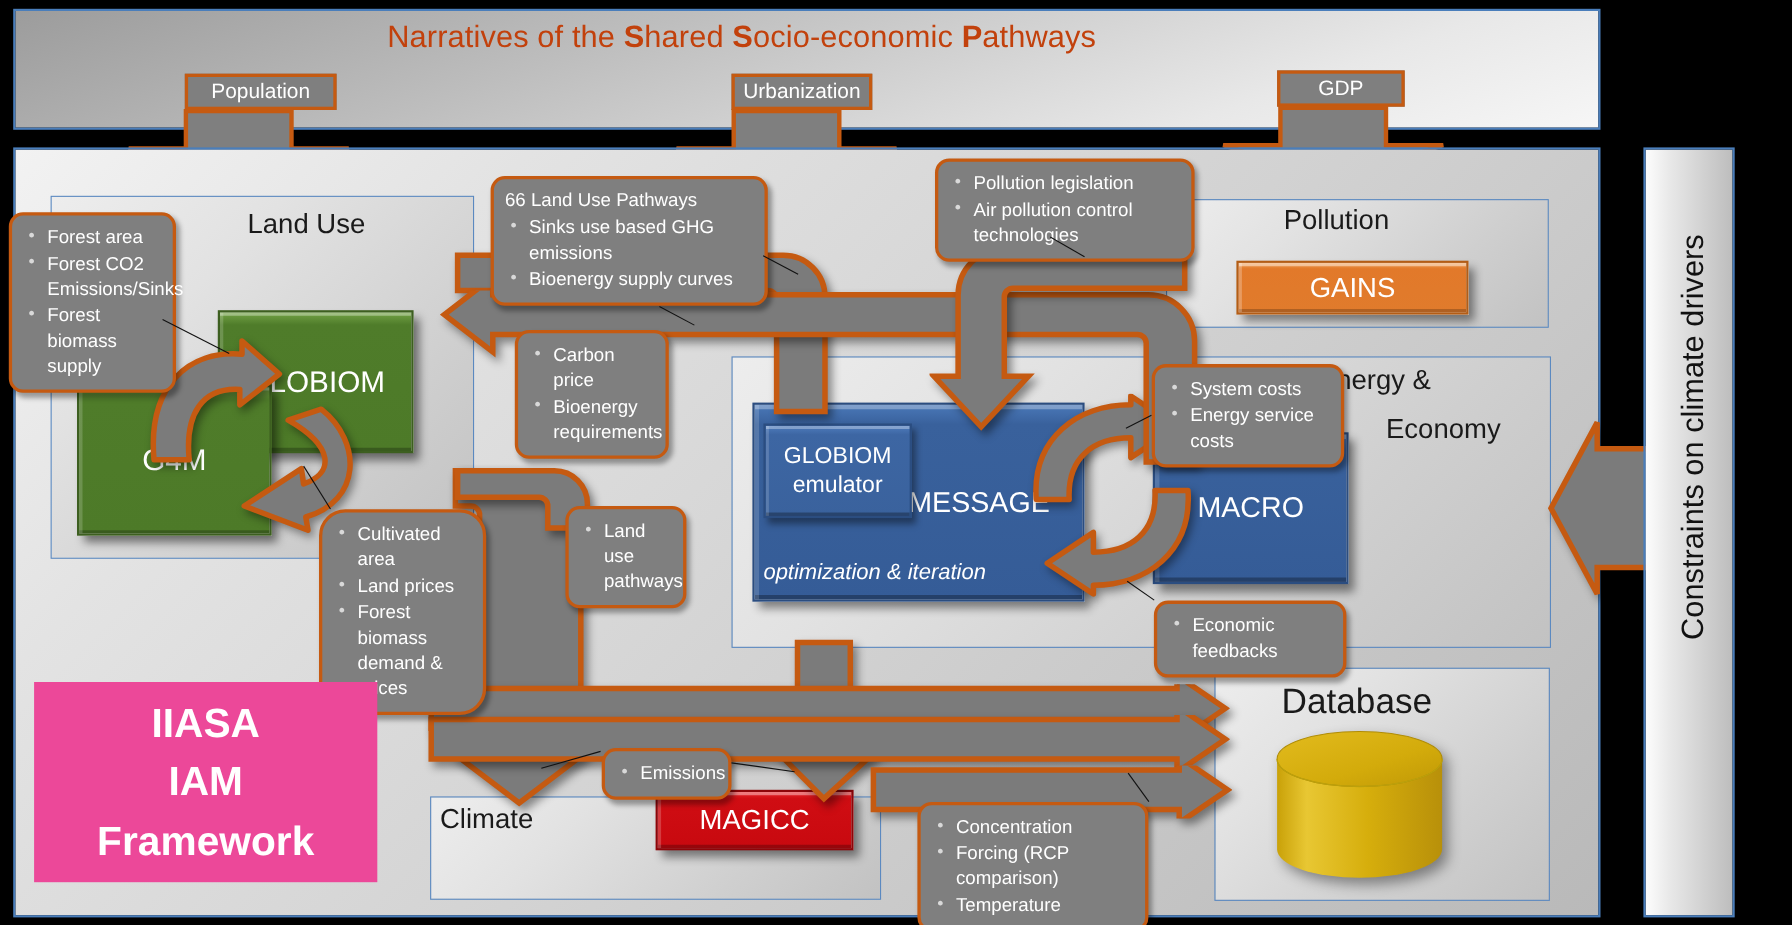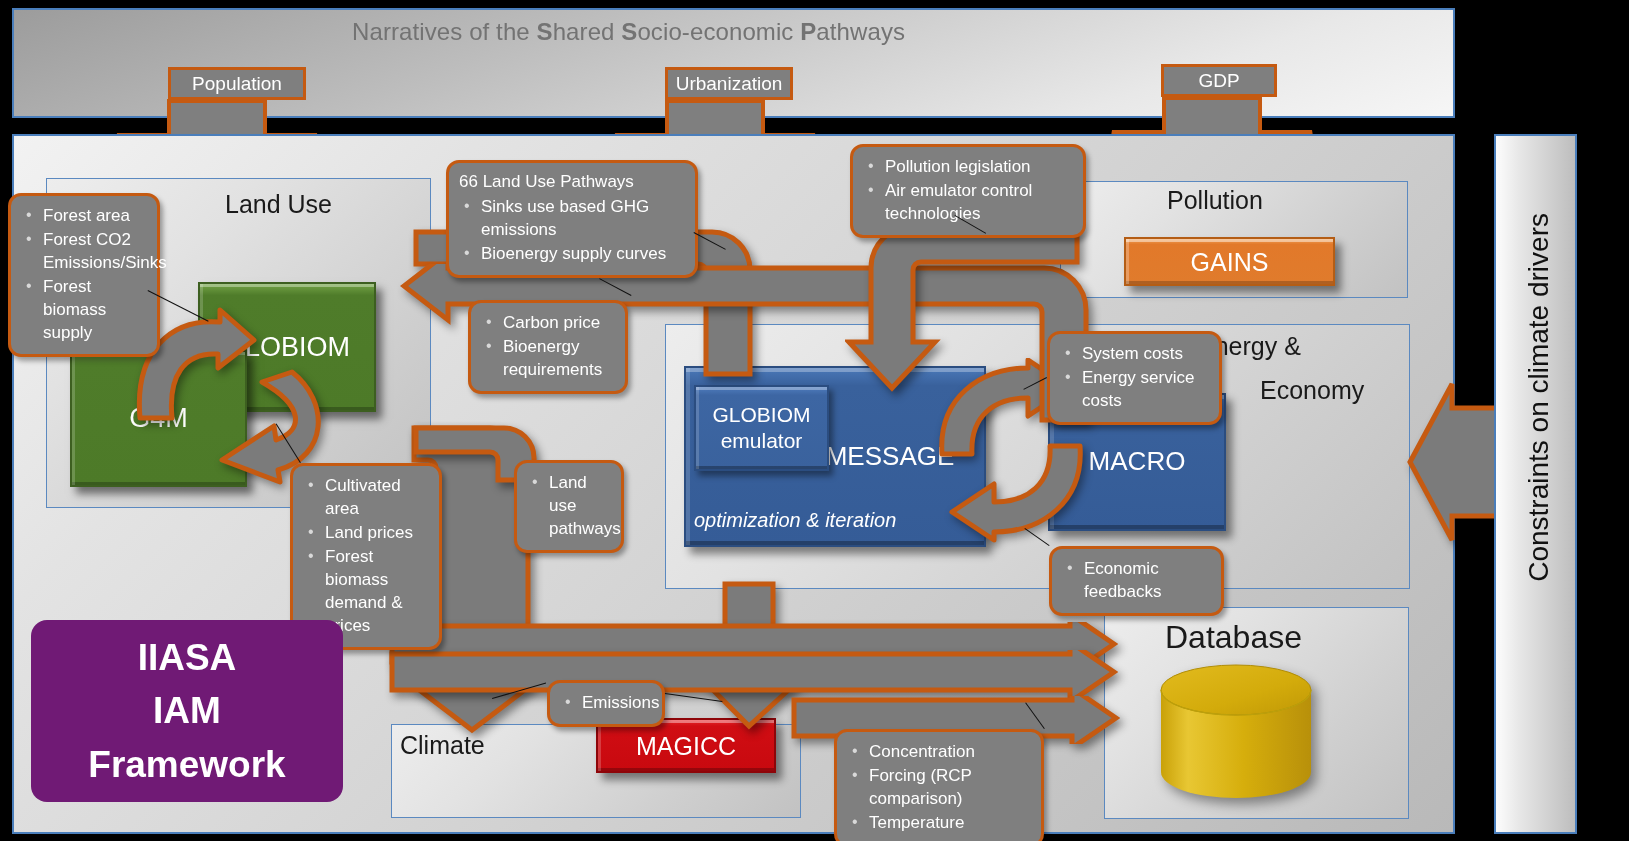--- a/index.html
+++ b/index.html
@@ -10,21 +10,21 @@
   
   .panel{position:absolute;box-sizing:border-box;
     border:2px solid #4a7ebb;
     background:linear-gradient(135deg,#f2f2f2 0%,#e3e3e3 22%,#d2d2d2 55%,#b9b9b9 100%);
   }
   .subpanel{position:absolute;box-sizing:border-box;
     border:1px solid #5b89c0;
     background:linear-gradient(135deg,#ededed 0%,#e2e2e2 30%,#cfcfcf 70%,#c2c2c2 100%);
   }
 
-  .title-main{position:absolute;color:#737373;font-size:24px;letter-spacing:.1px;white-space:nowrap;}
+  .title-main{position:absolute;color:#c2410c;font-size:28px;letter-spacing:.1px;white-space:nowrap;}
   .title-main b{font-weight:bold;}
 
   .sect-title{position:absolute;color:#1a1a1a;font-size:25px;white-space:nowrap;}
   .sect-title.plain{font-style:normal;}
 
   
   .driver{position:absolute;box-sizing:border-box;
     border:3px solid #c55a11;background:#7f7f7f;
     color:#fff;font-size:19px;display:flex;align-items:center;justify-content:center;}
 
@@ -74,23 +74,23 @@
 
   
   .flow{position:absolute;filter:drop-shadow(4px 5px 4px rgba(0,0,0,.42));}
   .flow path,.flow polygon{fill:#7b7b7b;stroke:#c55a11;stroke-width:5;stroke-linejoin:miter;}
 
   
   .curv{position:absolute;filter:drop-shadow(3px 4px 4px rgba(0,0,0,.4));}
   .curv path{fill:#7b7b7b;stroke:#c55a11;stroke-width:5;stroke-linejoin:round;}
 
   
-  .iiasa{position:absolute;background:#701a75;color:#fff;font-weight:bold;
+  .iiasa{position:absolute;background:#ec4899;color:#fff;font-weight:bold;
     font-size:37px;line-height:1.45;display:flex;flex-direction:column;
-    align-items:center;justify-content:center;text-align:center;border-radius:16px;}
+    align-items:center;justify-content:center;text-align:center;}
 
   
   .rightstrip{position:absolute;box-sizing:border-box;border:2px solid #4a7ebb;
     background:linear-gradient(90deg,#fdfdfd 0%,#e8e8e8 28%,#cfcfcf 70%,#bdbdbd 100%);}
   .vtext{position:absolute;writing-mode:vertical-rl;transform:rotate(180deg);
     color:#111;font-size:28px;white-space:nowrap;}
 
   
   .cyl{position:absolute;filter:drop-shadow(5px 6px 6px rgba(0,0,0,.4));}
 </style>
@@ -248,34 +248,34 @@
     <ul>
       <li>Sinks use based GHG emissions</li>
       <li>Bioenergy supply curves</li>
     </ul>
   </div>
   <div class="leader" style="left:694px;top:232px;width:36px;transform:rotate(28deg);"></div>
 
   <div class="callout" style="left:850px;top:144px;width:236px;">
     <ul>
       <li>Pollution legislation</li>
-      <li>Air emulator control technologies</li>
+      <li>Air pollution control technologies</li>
     </ul>
   </div>
   <div class="leader" style="left:955px;top:215px;width:36px;transform:rotate(30deg);"></div>
 
-  <div class="callout" style="left:468px;top:300px;width:160px;">
+  <div class="callout" style="left:468px;top:300px;width:140px;">
     <ul>
       <li>Carbon price</li>
       <li>Bioenergy requirements</li>
     </ul>
   </div>
   <div class="leader" style="left:631px;top:296px;width:36px;transform:rotate(208deg);"></div>
 
-  <div class="callout" style="left:290px;top:463px;width:152px;">
+  <div class="callout" style="left:290px;top:463px;width:152px;border-radius:24px;">
     <ul>
       <li>Cultivated area</li>
       <li>Land prices</li>
       <li>Forest biomass demand &amp; prices</li>
     </ul>
   </div>
   <div class="leader" style="left:300px;top:463px;width:46px;transform:rotate(-122deg);"></div>
 
   <div class="callout" style="left:514px;top:460px;width:110px;">
     <ul>

